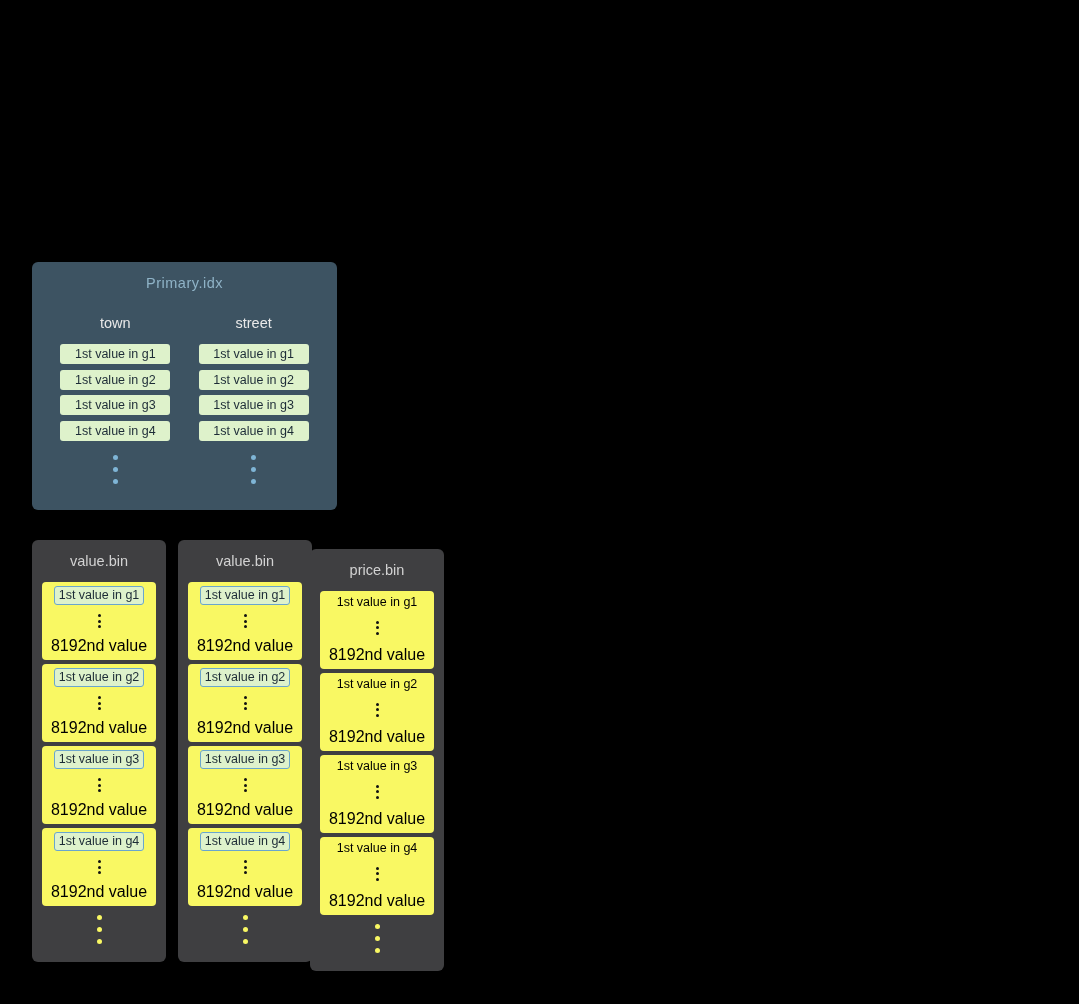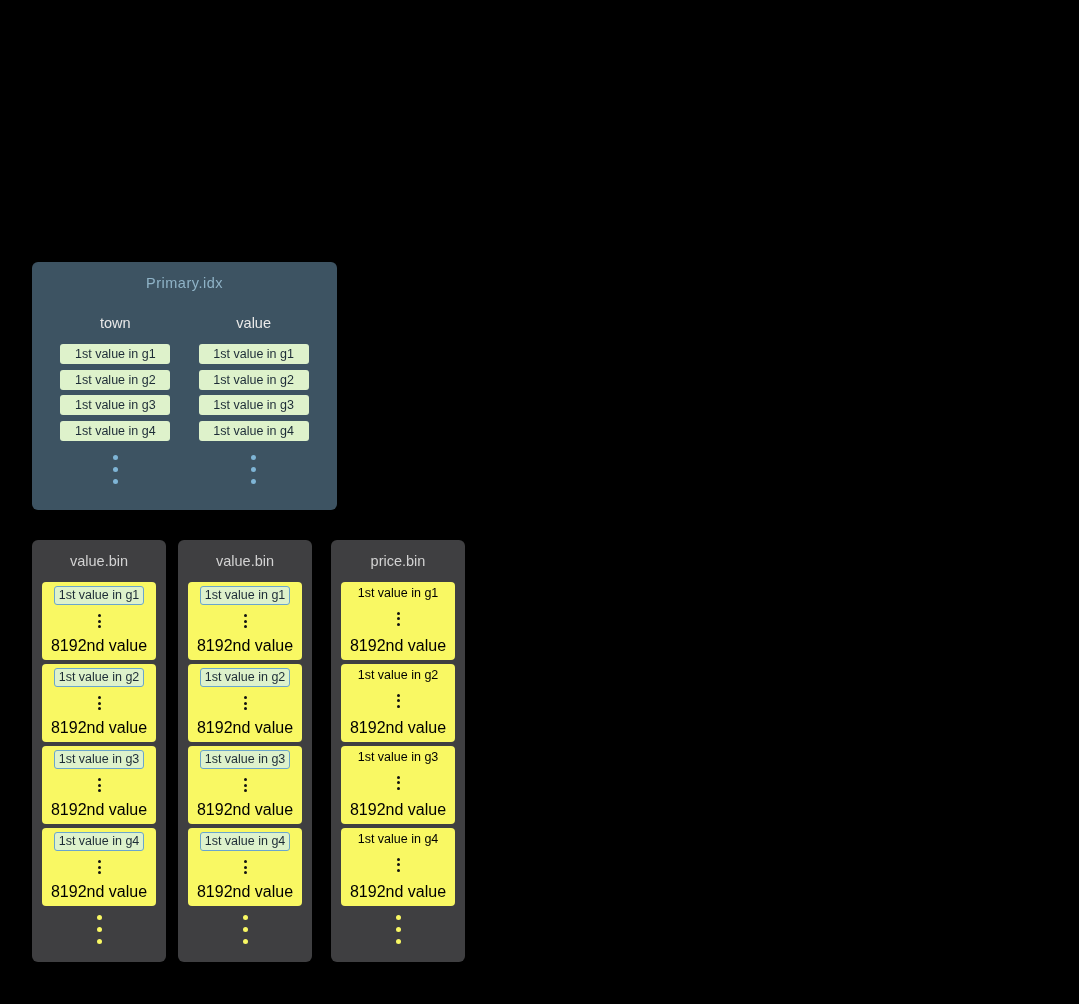--- a/index.html
+++ b/index.html
@@ -31,21 +31,21 @@
   .vdots .dot { width:5px; height:5px; border-radius:50%; }
   .vdots.blue .dot { background:var(--blue-dot,#7fb5d6); }
   .vdots.yellow .dot { background:var(--granule-bg,#f9f863); }
 
   
   .bin-panel {
     position:absolute; top:540px; width:134px; height:422px;
     background:var(--bin-panel-bg,#3f3f41); border-radius:6px;
     padding:0 10px;
   }
-  .bin-town { left:32px; } .bin-street { left:178px; } .bin-price { left:331px; }
+  .bin-town { left:32px; } .bin-street { left:178px; } .bin-price { left:310px;margin-top:9px; }
   .bin-title { font-size:14.5px; font-weight:normal; color:var(--bin-title,#d2d2d2); text-align:center; line-height:42px; }
   .granule {
     background:var(--granule-bg,#f9f863); border-radius:4px;
     height:78px; margin-bottom:4px; padding:4px 2px 5px;
     display:flex; flex-direction:column; align-items:center; justify-content:space-between;
   }
   .gfirst { font-size:12.5px; color:var(--granule-text,#000); white-space:nowrap; }
   .gfirst.chipped {
     background:var(--chip-bg,#def2cb); border:1px solid var(--chip-border,#6aa6cd);
     border-radius:3px; padding:0 4px; line-height:17px; color:var(--chip-text,#1c2b36);
@@ -70,21 +70,21 @@
         <div class="chip">1st value in g3</div>
         <div class="chip">1st value in g4</div>
         <div class="vdots blue">
             <span class="dot"></span>
             <span class="dot"></span>
             <span class="dot"></span>
           </div>
       </div>
 
       <div class="column">
-        <div class="mono col-header">value</div>
+        <div class="mono col-header">street</div>
         <div class="chip">1st value in g1</div>
         <div class="chip">1st value in g2</div>
         <div class="chip">1st value in g3</div>
         <div class="chip">1st value in g4</div>
         <div class="vdots blue">
             <span class="dot"></span>
             <span class="dot"></span>
             <span class="dot"></span>
           </div>
       </div>

